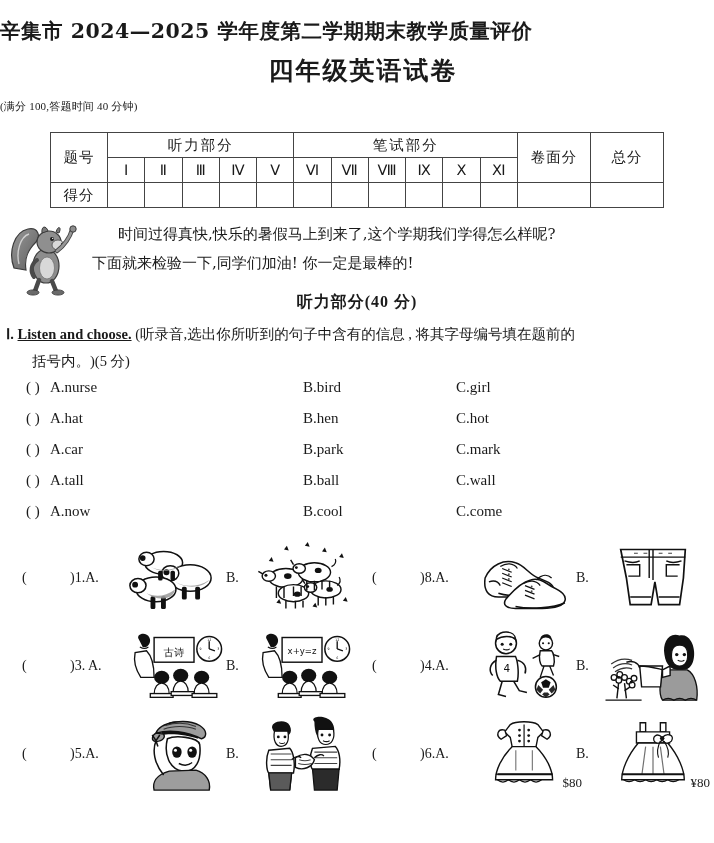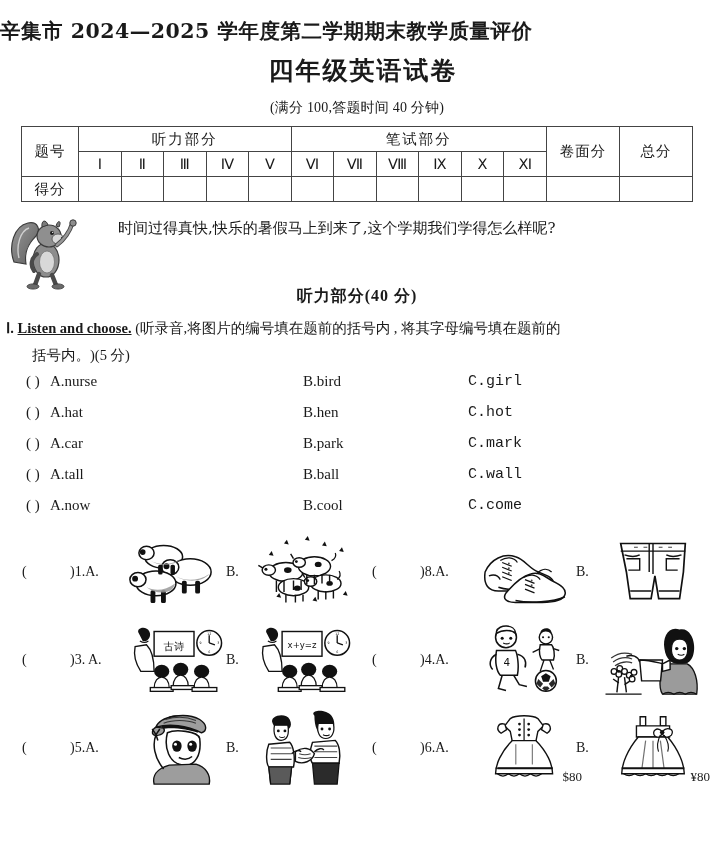--- a/index.html
+++ b/index.html
@@ -34,30 +34,29 @@
   .doc-subtitle {
     text-align: center;
     font-family: "DejaVu Serif", "Liberation Serif", serif;
     font-weight: bold;
     font-size: 25px;
     letter-spacing: 2px;
     margin: 9px 0 0 0;
     padding-left: 12px;
   }
   .doc-note {
-    text-align: center;
-    font-size: 14px;
+    font-size: 11px;
     margin: 12px 0 8px 0;
     letter-spacing: 0.2px;
   }
 
   
   .score-table-wrap {
-    margin: 9px auto 0 auto;
-    width: 672px;
+    margin: 18px auto 0 auto;
+    width: 614px;
     border-radius: 17px;
   }
   table.score-table {
     border-collapse: collapse;
     width: 100%;
     table-layout: fixed;
   }
   table.score-table td {
     border: 1px solid #444;
     text-align: center;
@@ -141,21 +140,21 @@
   
   .opt-row {
     position: relative;
     height: 31px;
     font-size: 15px;
     font-family: "Liberation Serif", serif;
   }
   .opt-row .paren   { position: absolute; left: 20px;  top: 4px; }
   .opt-row .optA    { position: absolute; left: 44px;  top: 4px; }
   .opt-row .optB    { position: absolute; left: 297px; top: 4px; }
-  .opt-row .optC    { position: absolute; left: 462px; top: 4px; font-family: Liberation Mono, monospace; }
+  .opt-row .optC    { position: absolute; left: 450px; top: 4px; }
 
   
   .pic-grid { margin-top: 4px; }
   .pic-row {
     display: flex;
     height: 88px;
     align-items: center;
   }
   .pic-half {
     position: relative;
@@ -279,30 +278,31 @@
         <path d="M29 40 C23 44 22 52 26 57" fill="none" stroke="#4a4a4a" stroke-width="4" stroke-linecap="round"></path>
 
         <path d="M31 60 L27 71" stroke="#4a4a4a" stroke-width="4.5" stroke-linecap="round"></path>
         <path d="M44 61 L48 71" stroke="#4a4a4a" stroke-width="4.5" stroke-linecap="round"></path>
         <ellipse cx="25" cy="72.5" rx="6" ry="2.6" fill="#6a6a6a" stroke="#333" stroke-width=".8"></ellipse>
         <ellipse cx="50" cy="72.5" rx="6" ry="2.6" fill="#6a6a6a" stroke="#333" stroke-width=".8"></ellipse>
       </svg>
     </div>
     <div class="intro-text">
       <span class="indent"></span><span>时间过得真快,快乐的暑假马上到来了,这个学期我们学得怎么样呢?</span><br>
+      <span>下面就来检验一下,同学们加油! 你一定是最棒的!</span>
     </div>
   </div>
 
   <div class="section-heading">听力部分(40 分)</div>
 
   <div class="q-block">
     <div class="q-stem">
       <span class="num">Ⅰ.</span>
       <span class="eng">Listen and choose.</span>
-      <span>(听录音,将图片的编号填在题前的括号内 , 将其字母编号填在题前的</span>
+      <span>(听录音,选出你所听到的句子中含有的信息 , 将其字母编号填在题前的</span>
       <span class="cont">括号内。)(5 分)</span>
     </div>
 
     <div class="opt-row">
       <span class="paren">(        )</span>
       <span class="optA">A.nurse</span>
       <span class="optB">B.bird</span>
       <span class="optC">C.girl</span>
     </div>
     <div class="opt-row">

